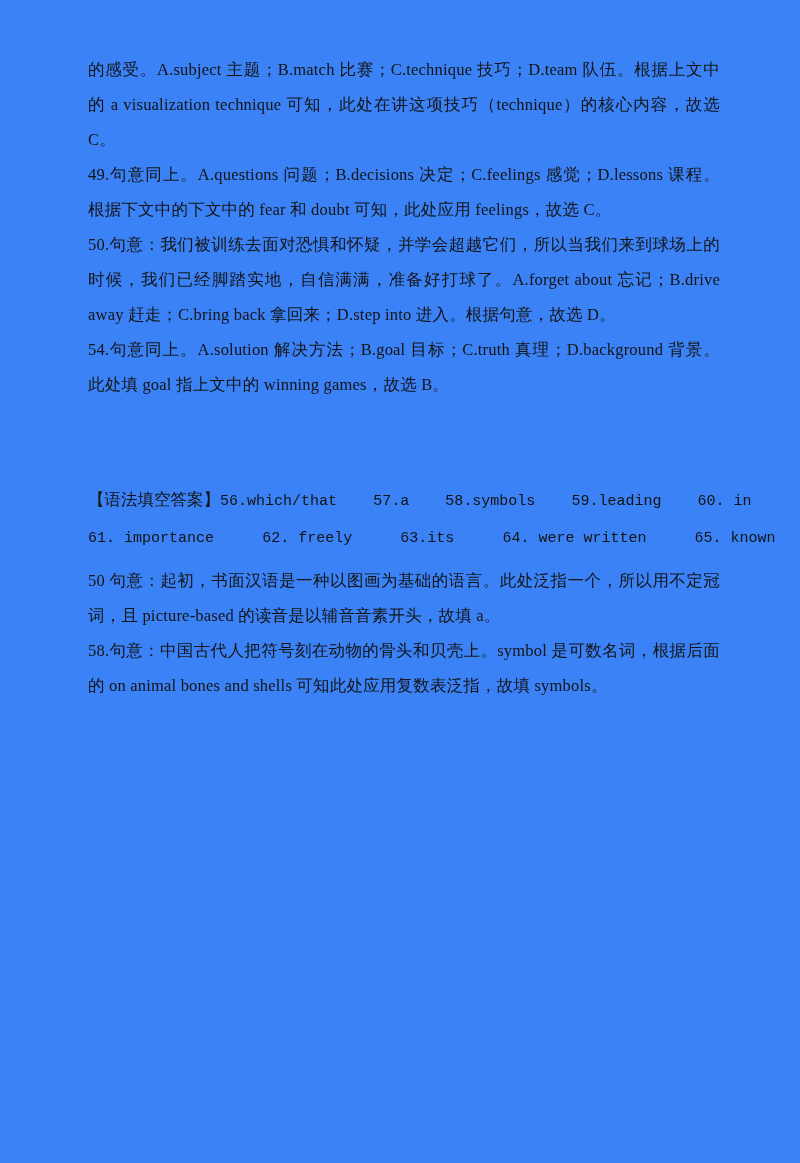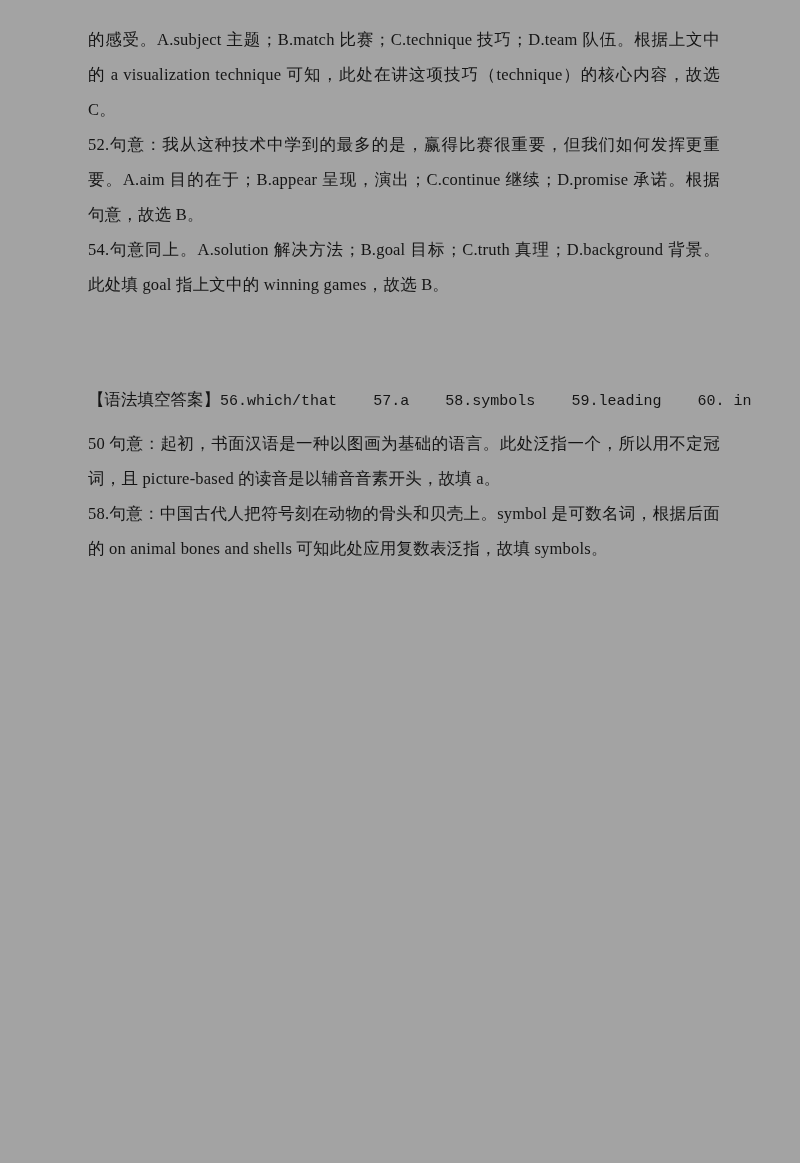--- a/index.html
+++ b/index.html
@@ -11,22 +11,22 @@
     width: 800px;
     height: 1163px;
     font-family: "Liberation Serif", "DejaVu Serif", serif;
     color: #141414;
     overflow: hidden;
   }
   .page {
     box-sizing: border-box;
     width: 800px;
     height: 1163px;
-    padding: 22px 80px 20px 88px;
-    background: #a3a3a3;
+    padding: 52px 80px 20px 88px;
+    background: #3b82f6;
   }
   .para {
     margin: 0;
     font-size: 16.5px;
     line-height: 35px;
     text-align: justify;
     letter-spacing: 0.2px;
   }
   .answers-section {
     margin-top: 80px;
@@ -51,32 +51,40 @@
     margin-top: 7px;
   }
 </style>
 </head>
 <body>
 
 <div class="page">
 
   <section class="cloze-section">
     <p class="para">的感受。A.subject 主题；B.match 比赛；C.technique 技巧；D.team 队伍。根据上文中的 a visualization technique 可知，此处在讲这项技巧（technique）的核心内容，故选 C。</p>
-    <p class="para">52.句意：我从这种技术中学到的最多的是，赢得比赛很重要，但我们如何发挥更重要。A.aim 目的在于；B.appear 呈现，演出；C.continue 继续；D.promise 承诺。根据句意，故选 B。</p>
+    <p class="para">49.句意同上。A.questions 问题；B.decisions 决定；C.feelings 感觉；D.lessons 课程。根据下文中的下文中的 fear 和 doubt 可知，此处应用 feelings，故选 C。</p>
+    <p class="para">50.句意：我们被训练去面对恐惧和怀疑，并学会超越它们，所以当我们来到球场上的时候，我们已经脚踏实地，自信满满，准备好打球了。A.forget about 忘记；B.drive away 赶走；C.bring back 拿回来；D.step into 进入。根据句意，故选 D。</p>
     <p class="para">54.句意同上。A.solution 解决方法；B.goal 目标；C.truth 真理；D.background 背景。此处填 goal 指上文中的 winning games，故选 B。</p>
   </section>
 
   <section class="answers-section">
     <div class="ans-line ans-line-1">
       <span class="sec-label">【语法填空答案】</span><span class="ans">56.which/that</span>
       <span class="ans">57.a</span>
       <span class="ans">58.symbols</span>
       <span class="ans">59.leading</span>
       <span class="ans">60. in</span>
     </div>
+    <div class="ans-line ans-line-2">
+      <span class="ans">61. importance</span>
+      <span class="ans">62. freely</span>
+      <span class="ans">63.its</span>
+      <span class="ans">64. were written</span>
+      <span class="ans">65. known</span>
+    </div>
   </section>
 
   <section class="analysis-section">
     <p class="para">50 句意：起初，书面汉语是一种以图画为基础的语言。此处泛指一个，所以用不定冠词，且 picture-based 的读音是以辅音音素开头，故填 a。</p>
     <p class="para">58.句意：中国古代人把符号刻在动物的骨头和贝壳上。symbol 是可数名词，根据后面的 on animal bones and shells 可知此处应用复数表泛指，故填 symbols。</p>
   </section>
 
 </div>
 
 </body></html>

